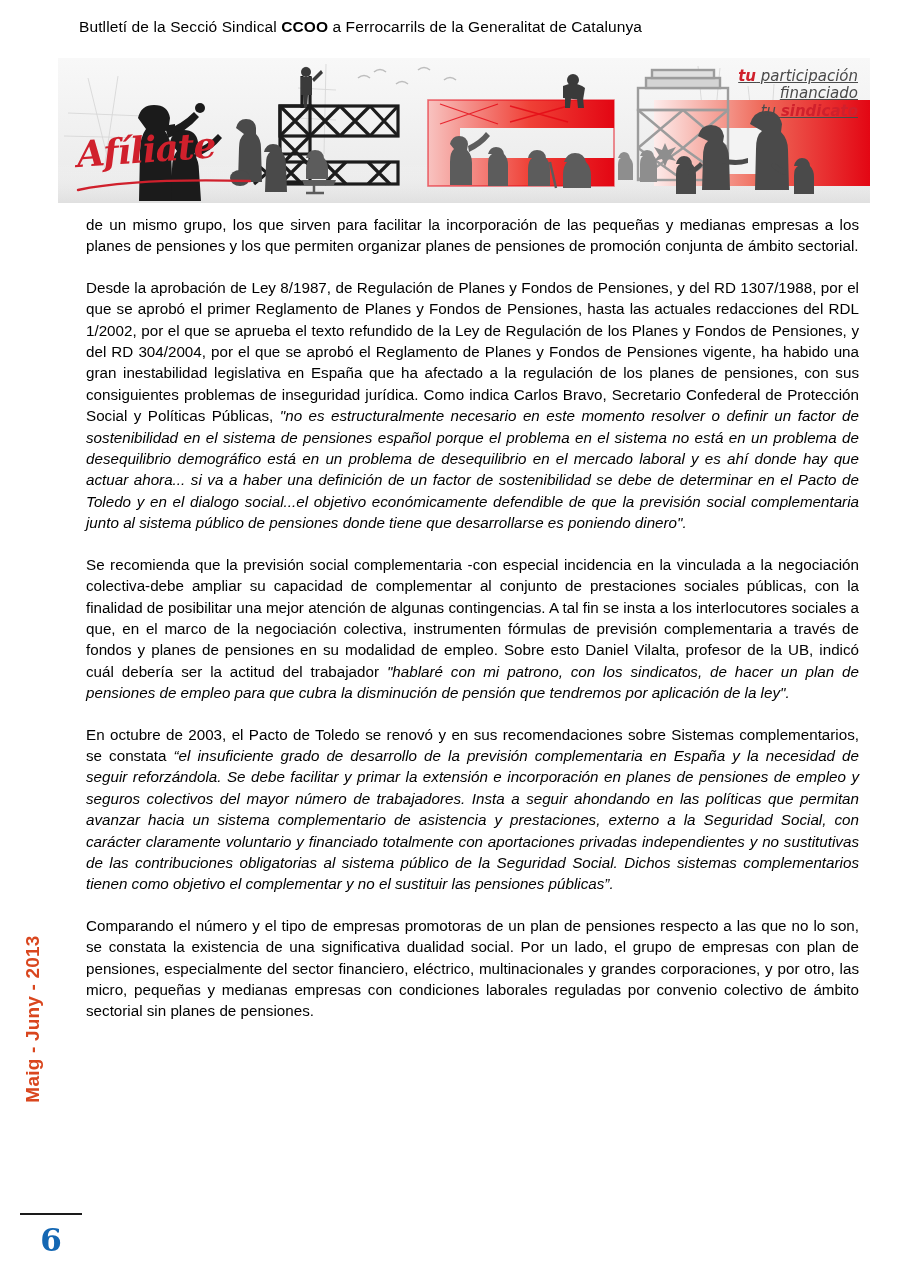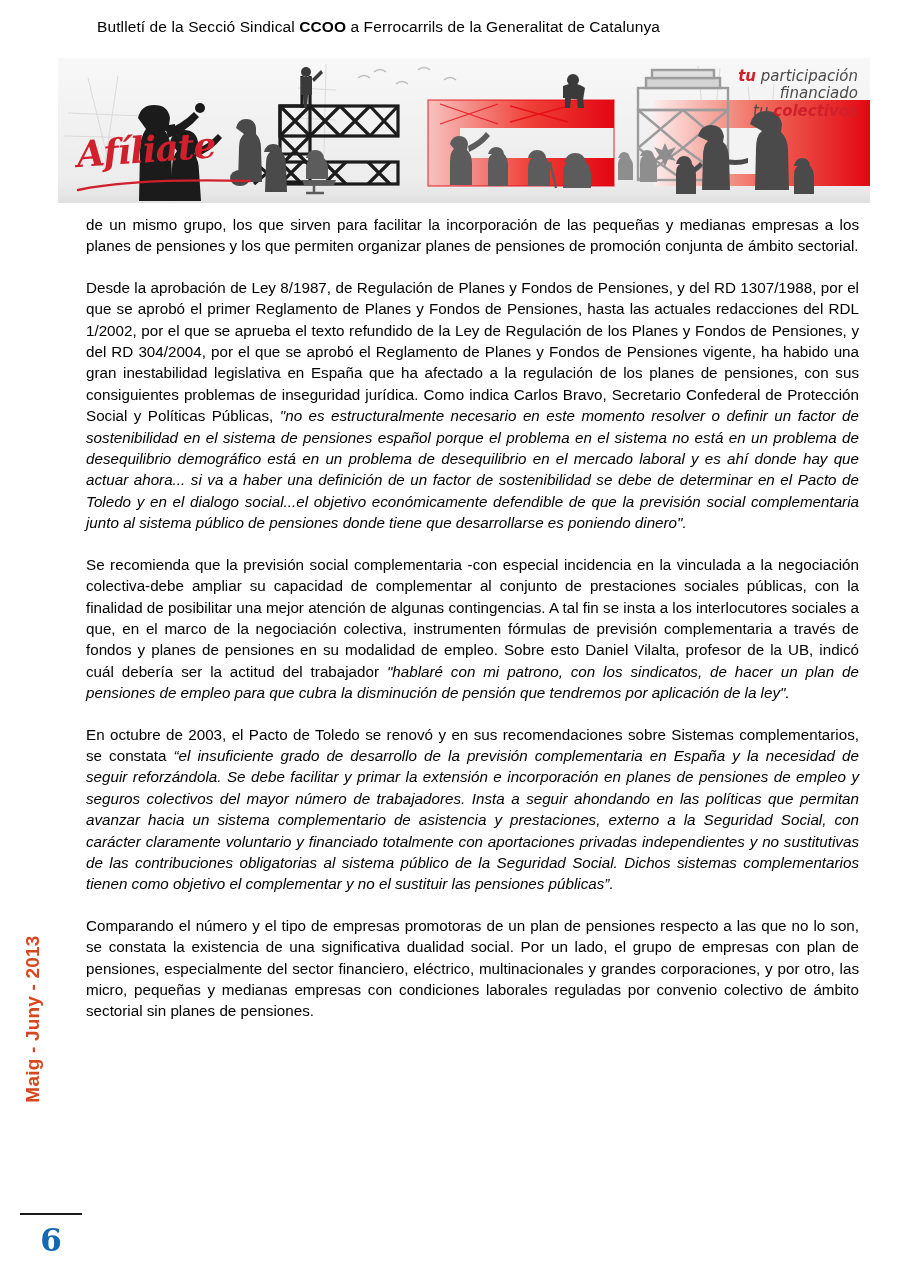--- a/index.html
+++ b/index.html
@@ -11,21 +11,21 @@
     width: 905px;
     height: 1280px;
     position: relative;
     font-family: "Liberation Sans", sans-serif;
     overflow: hidden;
   }
 
   
   #page-header {
     position: absolute;
-    left: 18px;
+    left: 0;
     top: 18px;
     width: 721px;
     text-align: center;
     font-size: 15.5px;
     color: #000;
     letter-spacing: 0.1px;
     white-space: nowrap;
   }
   #page-header .bold { font-weight: bold; }
 
@@ -64,20 +64,21 @@
   .slogan {
     position: absolute;
     right: 12px;
     top: 10px;
     text-align: right;
     line-height: 1.15;
     font-size: 15px;
     color: #4a4a4a;
     font-style: italic;
     font-family: "DejaVu Sans", sans-serif;
+    text-decoration: underline;
   }
   .slogan .red { color: #d0202c; font-weight: bold; font-style: italic; }
   .slogan .ln { display:block; white-space: nowrap; }
 
   
   #content {
     position: absolute;
     left: 86px;
     top: 214px;
     width: 789px;
@@ -303,21 +304,21 @@
   <div class="afiliate-wrap">
     <span class="afiliate-text">Afíliate</span>
     <svg width="190" height="18" style="position:absolute;left:-4px;top:40px;">
       <path d="M4 14 Q60 2 176 5" stroke="#d0202c" stroke-width="2.4" fill="none" stroke-linecap="round"></path>
     </svg>
   </div>
 
   <div class="slogan">
     <span class="ln"><b class="red">tu</b><span> participación</span></span>
     <span class="ln">financiado</span>
-    <span class="ln"><span>tu </span><b class="red">colectivos</b></span>
+    <span class="ln"><span>tu </span><b class="red">sindicato</b></span>
   </div>
 </div>
 
 <div id="content">
 
   <p class="para"><span>de un mismo grupo, los que sirven para facilitar la incorporación de las pequeñas y medianas empresas a los planes de pensiones y los que permiten organizar planes de pensiones de promoción conjunta de ámbito sectorial.</span></p>
 
   <p class="para"><span>Desde la aprobación de Ley 8/1987, de Regulación de Planes y Fondos de Pensiones, y del RD 1307/1988, por el que se aprobó el primer Reglamento de Planes y Fondos de Pensiones, hasta las actuales redacciones del RDL 1/2002,  por el que se aprueba el texto refundido de la Ley de Regulación de los Planes y Fondos de Pensiones, y del RD 304/2004,  por el que se aprobó el Reglamento de Planes y Fondos de Pensiones vigente, ha habido una gran inestabilidad legislativa en España que ha afectado a la regulación de los planes de pensiones, con sus consiguientes problemas de inseguridad jurídica. Como indica Carlos Bravo, Secretario Confederal de Protección Social y Políticas Públicas, </span><span class="it">"no es estructuralmente necesario en este momento resolver o definir un factor de sostenibilidad en el sistema de pensiones  español porque el problema en el sistema  no está en un problema de desequilibrio demográfico está en un problema de desequilibrio en el mercado laboral y es ahí donde hay que actuar ahora... si va a haber una definición de un factor de sostenibilidad se debe de determinar en el Pacto de Toledo y en el dialogo social...el objetivo económicamente defendible de que la previsión social complementaria junto al sistema público de pensiones donde tiene que desarrollarse es poniendo dinero".</span></p>
 
   <p class="para"><span>Se recomienda que la previsión social complementaria -con especial incidencia en la vinculada a la negociación colectiva-debe ampliar su capacidad de complementar al conjunto de prestaciones sociales públicas, con la finalidad de posibilitar una mejor atención de algunas contingencias. A tal fin se  insta a los interlocutores sociales a que, en el marco de la negociación colectiva, instrumenten fórmulas de previsión complementaria a través de fondos y planes de pensiones en su modalidad de empleo. Sobre esto Daniel Vilalta, profesor de la UB, indicó cuál debería ser la actitud del trabajador  </span><span class="it">"hablaré con mi patrono, con los sindicatos, de hacer un plan de pensiones de empleo para que cubra la disminución de pensión que tendremos por aplicación de la ley".</span></p>

